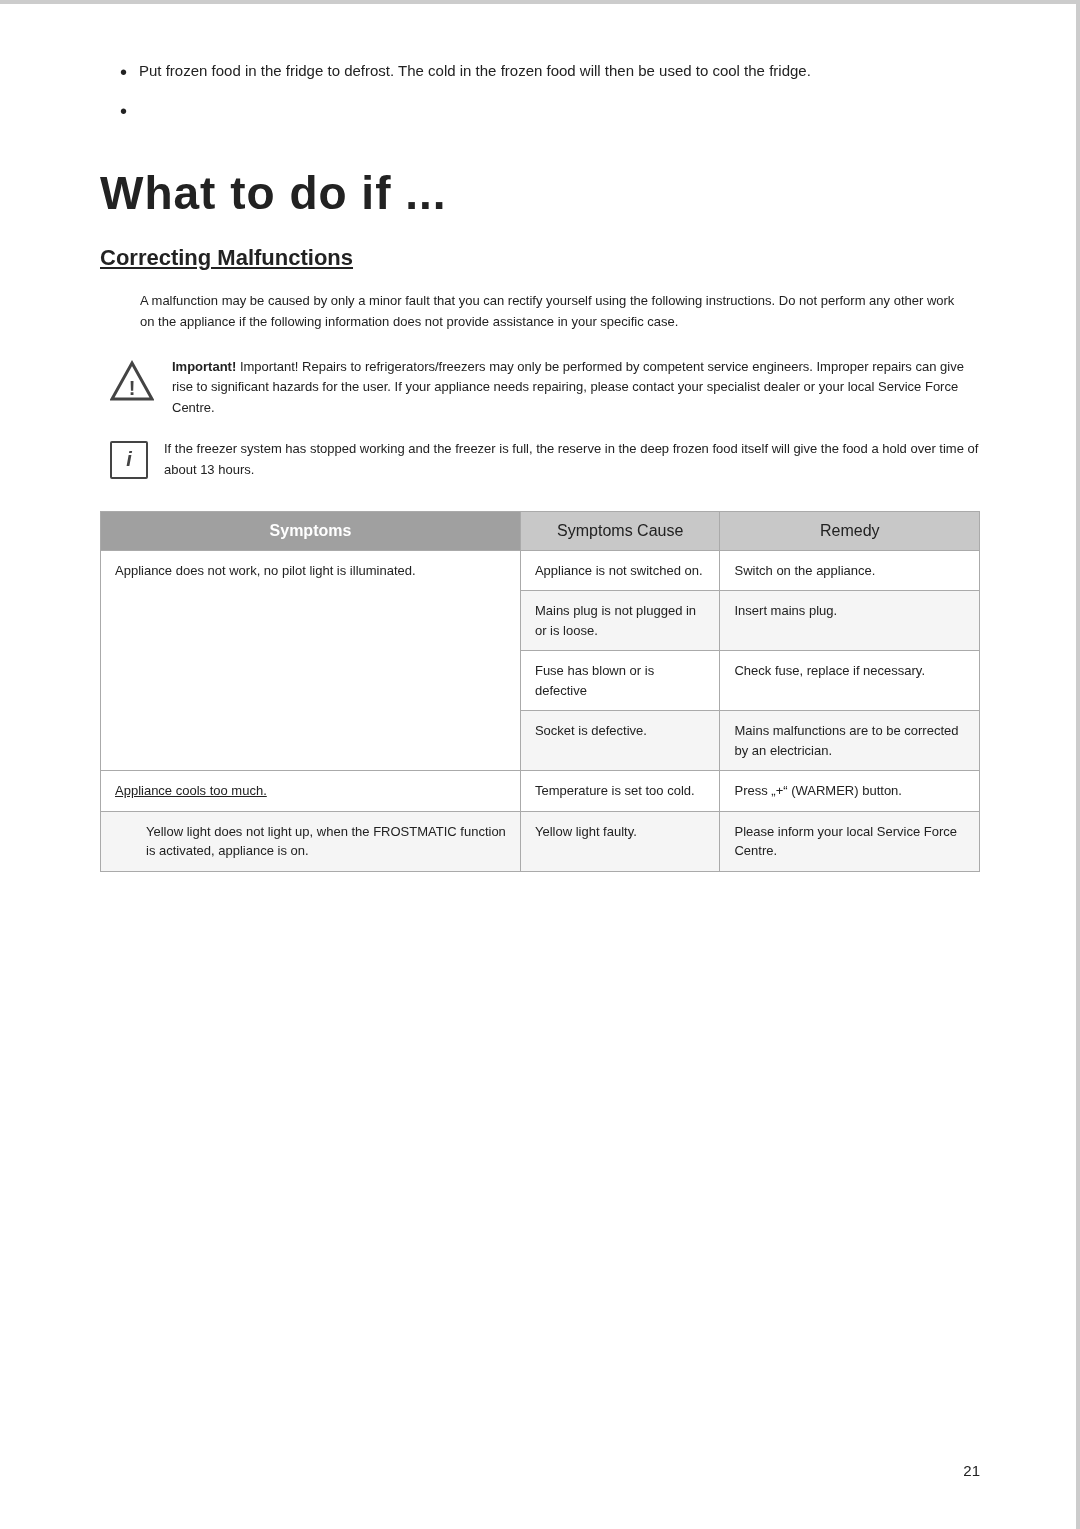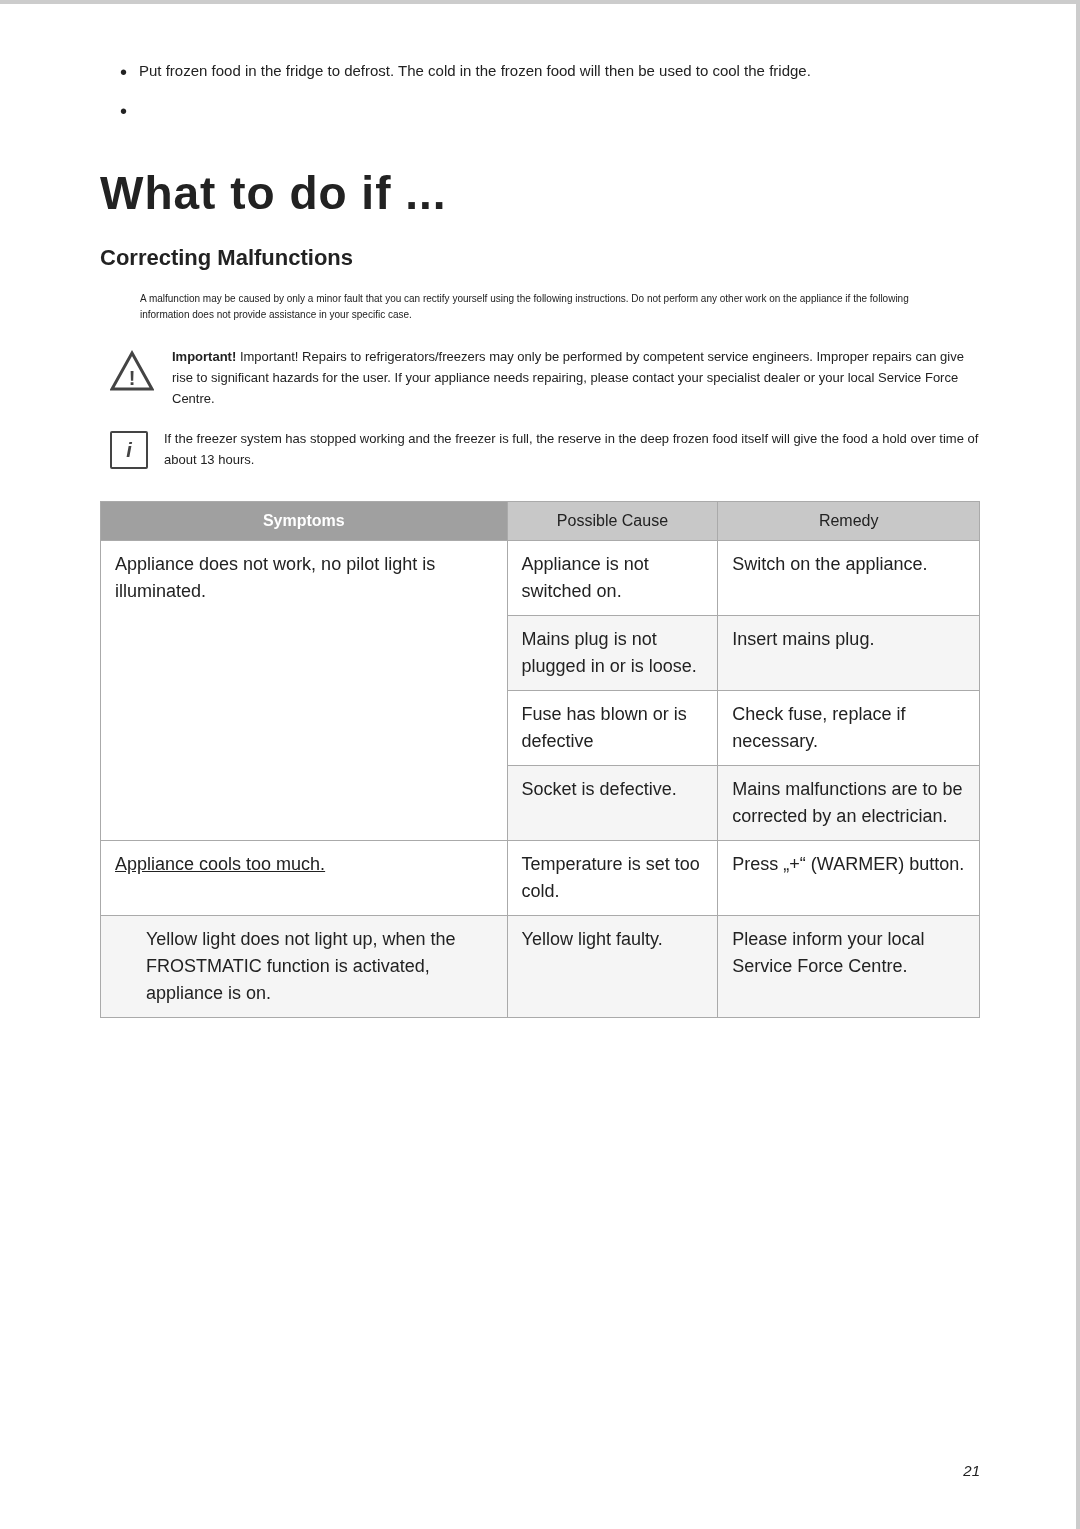--- a/index.html
+++ b/index.html
@@ -72,24 +72,25 @@
       font-weight: bold;
       margin-bottom: 25px;
       margin-top: 20px;
       letter-spacing: 1px;
     }
 
     .section-title {
       font-size: 22px;
       font-weight: bold;
       margin-bottom: 20px;
+      text-decoration: underline;
     }
 
     .description-text {
-      font-size: 10px;
+      font-size: 13px;
       line-height: 1.6;
       margin-bottom: 24px;
       padding-left: 40px;
       padding-right: 20px;
     }
 
     .notice-block {
       display: flex;
       align-items: flex-start;
       margin-bottom: 20px;
@@ -138,40 +139,39 @@
 
     .malfunction-table th.col-symptoms {
       background: #a0a0a0;
       color: #ffffff;
       font-weight: bold;
     }
 
     .malfunction-table td {
       padding: 10px 14px;
       border: 1px solid #aaaaaa;
-      font-size: 18px;
+      font-size: 13px;
       vertical-align: top;
       line-height: 1.5;
     }
 
     .malfunction-table tbody tr:nth-child(odd) td {
       background: #ffffff;
     }
 
     .malfunction-table tbody tr:nth-child(even) td {
       background: #f5f5f5;
     }
 
     .page-number {
       position: absolute;
       bottom: 50px;
       right: 100px;
       font-size: 15px;
       color: #222222;
-      font-style: italic;
     }
 
     
     .row-group-1 td { background: #ffffff; }
     .row-group-1 td.symptoms-cell { background: #e8e8e8; }
     .row-group-2 td { background: #f0f0f0; }
     .row-group-2 td.symptoms-cell { background: #d8d8d8; text-decoration: underline; }
     .row-group-3 td { background: #ffffff; }
     .row-group-3 td.symptoms-cell { background: #e8e8e8; padding-left: 45px; }
 
@@ -230,21 +230,21 @@
 
   <div class="notice-block">
     <div class="info-icon-box">i</div>
     <p class="notice-text">If the freezer system has stopped working and the freezer is full, the reserve in the deep frozen food itself will give the food a hold over time of about 13 hours.</p>
   </div>
 
   <table class="malfunction-table">
     <thead>
       <tr>
         <th class="col-symptoms">Symptoms</th>
-        <th>Possible Cause</th>
+        <th>Symptoms Cause</th>
         <th>Remedy</th>
       </tr>
     </thead>
     <tbody>
 
       <tr class="row-group-1">
         <td class="symptoms-cell" rowspan="4">Appliance does not work, no pilot light is illuminated.</td>
         <td>Appliance is not switched on.</td>
         <td>Switch on the appliance.</td>
       </tr>

